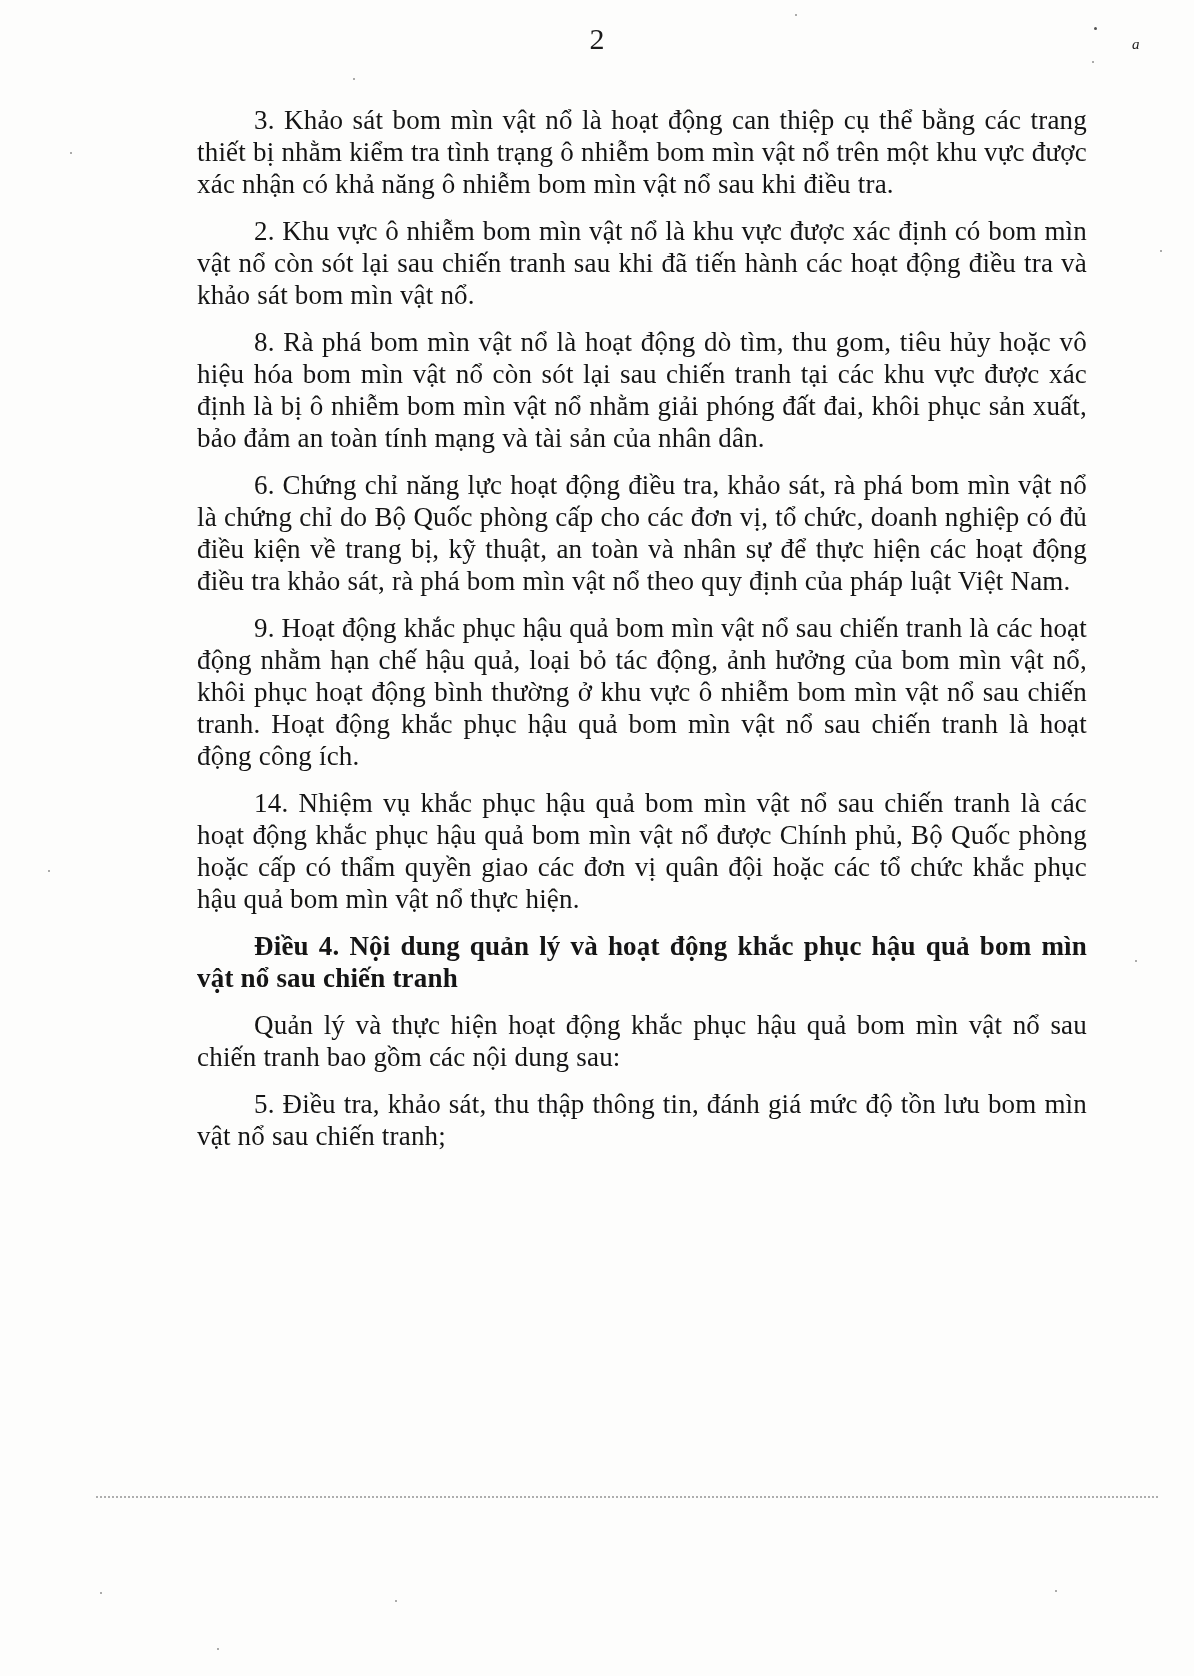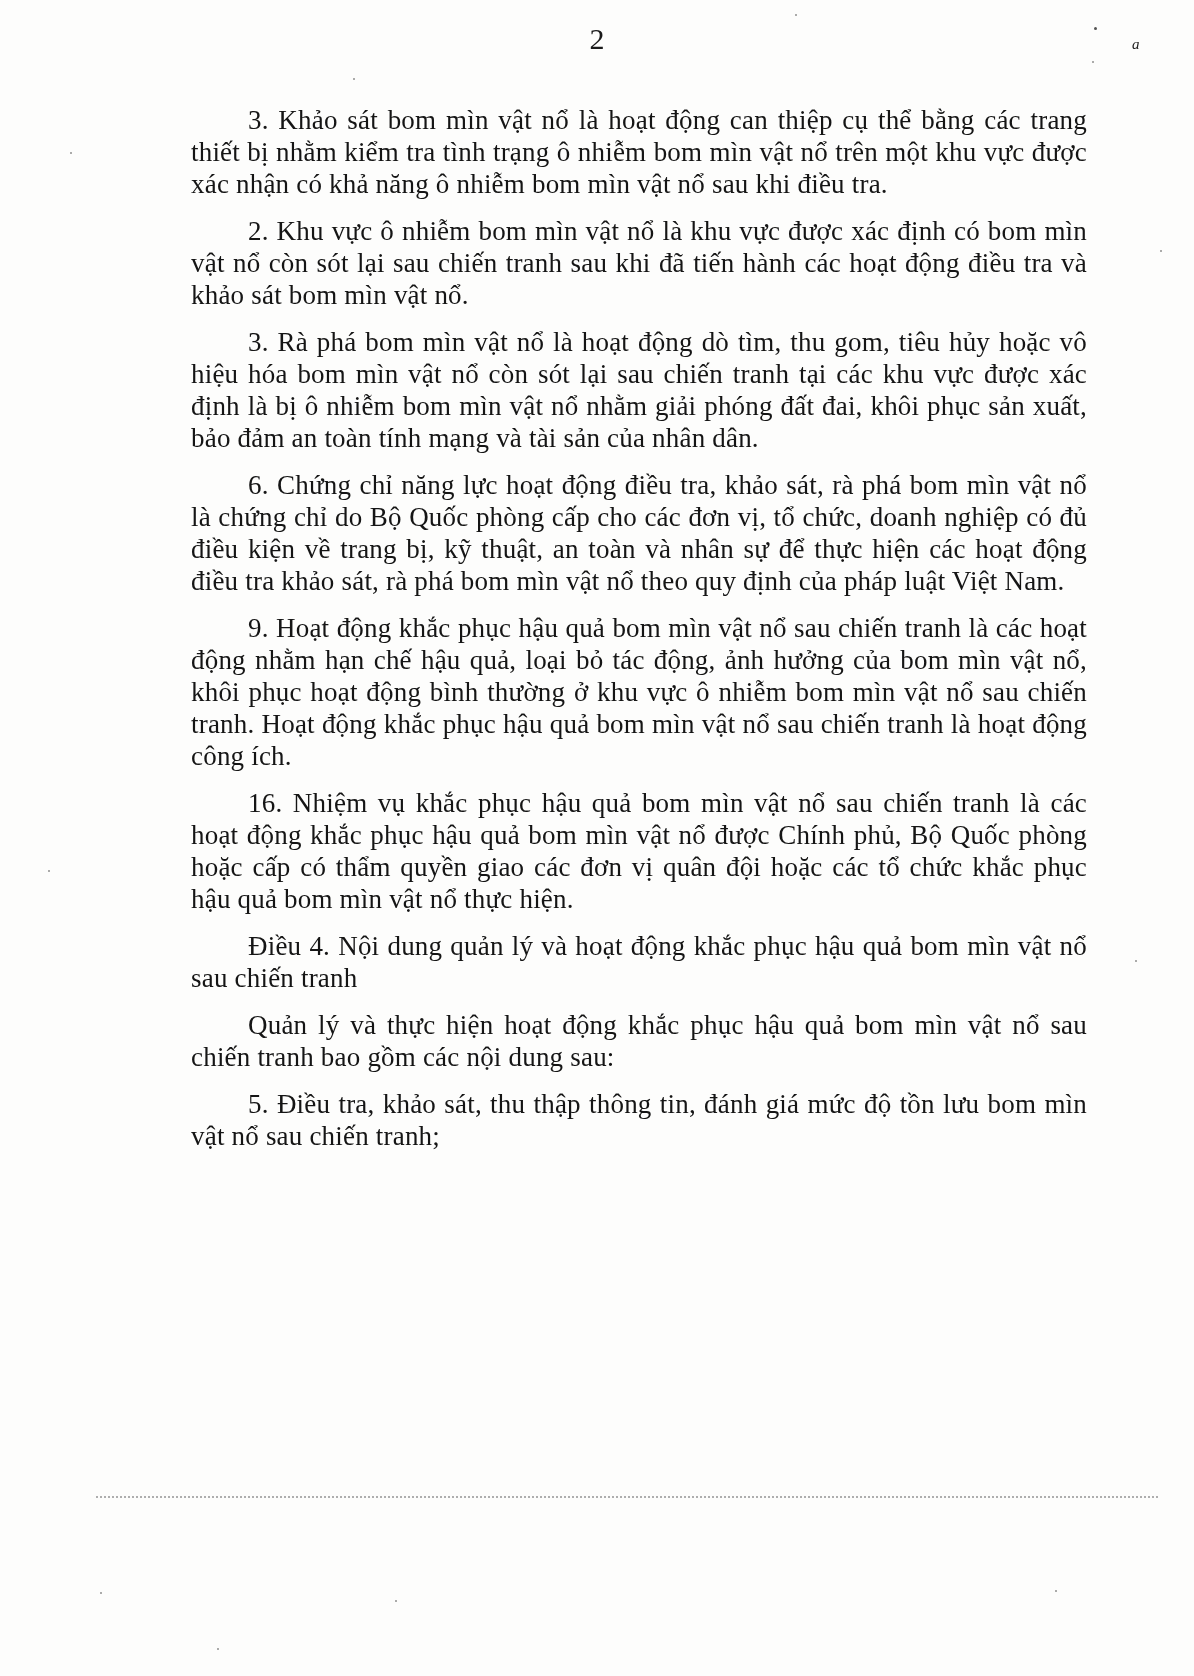--- a/index.html
+++ b/index.html
@@ -29,25 +29,25 @@
     position: absolute;
     left: 190px;
     top: 104px;
     width: 897px;
     font-size: 27px;
     line-height: 32px;
     text-align: justify;
     letter-spacing: 0.2px;
   }
   .content p {
-    margin: 0 0 15px 1px;
+    margin: 0 0 15px 7px;
     text-indent: 57px;
   }
   .content p.heading {
-    font-weight: normal;
+    font-weight: bold;
   }
   
   .dotline {
     position: absolute;
     left: 96px;
     top: 1496px;
     width: 1062px;
     height: 0;
     border-top: 2px dotted rgba(110,110,110,0.55);
   }
@@ -70,24 +70,24 @@
 </head>
 <body>
 
 <div class="page">
 
   <div class="pagenum">2</div>
 
   <div class="content">
     <p>3. Khảo sát bom mìn vật nổ là hoạt động can thiệp cụ thể bằng các trang thiết bị nhằm kiểm tra tình trạng ô nhiễm bom mìn vật nổ trên một khu vực được xác nhận có khả năng ô nhiễm bom mìn vật nổ sau khi điều tra.</p>
     <p>2. Khu vực ô nhiễm bom mìn vật nổ là khu vực được xác định có bom mìn vật nổ còn sót lại sau chiến tranh sau khi đã tiến hành các hoạt động điều tra và khảo sát bom mìn vật nổ.</p>
-    <p>3. Rà phá bom mìn vật nổ là hoạt động dò tìm, thu gom, tiêu hủy hoặc vô hiệu hóa bom mìn vật nổ còn sót lại sau chiến tranh tại các khu vực được xác định là bị ô nhiễm bom mìn vật nổ nhằm giải phóng đất đai, khôi phục sản xuất, bảo đảm an toàn tính mạng và tài sản của nhân dân.</p>
+    <p>8. Rà phá bom mìn vật nổ là hoạt động dò tìm, thu gom, tiêu hủy hoặc vô hiệu hóa bom mìn vật nổ còn sót lại sau chiến tranh tại các khu vực được xác định là bị ô nhiễm bom mìn vật nổ nhằm giải phóng đất đai, khôi phục sản xuất, bảo đảm an toàn tính mạng và tài sản của nhân dân.</p>
     <p>6. Chứng chỉ năng lực hoạt động điều tra, khảo sát, rà phá bom mìn vật nổ là chứng chỉ do Bộ Quốc phòng cấp cho các đơn vị, tổ chức, doanh nghiệp có đủ điều kiện về trang bị, kỹ thuật, an toàn và nhân sự để thực hiện các hoạt động điều tra khảo sát, rà phá bom mìn vật nổ theo quy định của pháp luật Việt Nam.</p>
     <p>9. Hoạt động khắc phục hậu quả bom mìn vật nổ sau chiến tranh là các hoạt động nhằm hạn chế hậu quả, loại bỏ tác động, ảnh hưởng của bom mìn vật nổ, khôi phục hoạt động bình thường ở khu vực ô nhiễm bom mìn vật nổ sau chiến tranh. Hoạt động khắc phục hậu quả bom mìn vật nổ sau chiến tranh là hoạt động công ích.</p>
-    <p>16. Nhiệm vụ khắc phục hậu quả bom mìn vật nổ sau chiến tranh là các hoạt động khắc phục hậu quả bom mìn vật nổ được Chính phủ, Bộ Quốc phòng hoặc cấp có thẩm quyền giao các đơn vị quân đội hoặc các tổ chức khắc phục hậu quả bom mìn vật nổ thực hiện.</p>
+    <p>14. Nhiệm vụ khắc phục hậu quả bom mìn vật nổ sau chiến tranh là các hoạt động khắc phục hậu quả bom mìn vật nổ được Chính phủ, Bộ Quốc phòng hoặc cấp có thẩm quyền giao các đơn vị quân đội hoặc các tổ chức khắc phục hậu quả bom mìn vật nổ thực hiện.</p>
     <p class="heading">Điều 4. Nội dung quản lý và hoạt động khắc phục hậu quả bom mìn vật nổ sau chiến tranh</p>
     <p>Quản lý và thực hiện hoạt động khắc phục hậu quả bom mìn vật nổ sau chiến tranh bao gồm các nội dung sau:</p>
     <p>5. Điều tra, khảo sát, thu thập thông tin, đánh giá mức độ tồn lưu bom mìn vật nổ sau chiến tranh;</p>
   </div>
 
   <div class="dotline"></div>
   <span class="speck-a" style="left:1132px; top:36px;">a</span>
   <div class="speck" style="left:1094px; top:27px;"></div>
   <div class="speck sm" style="left:1092px; top:61px;"></div>
   <div class="speck sm" style="left:795px;  top:14px;"></div>

